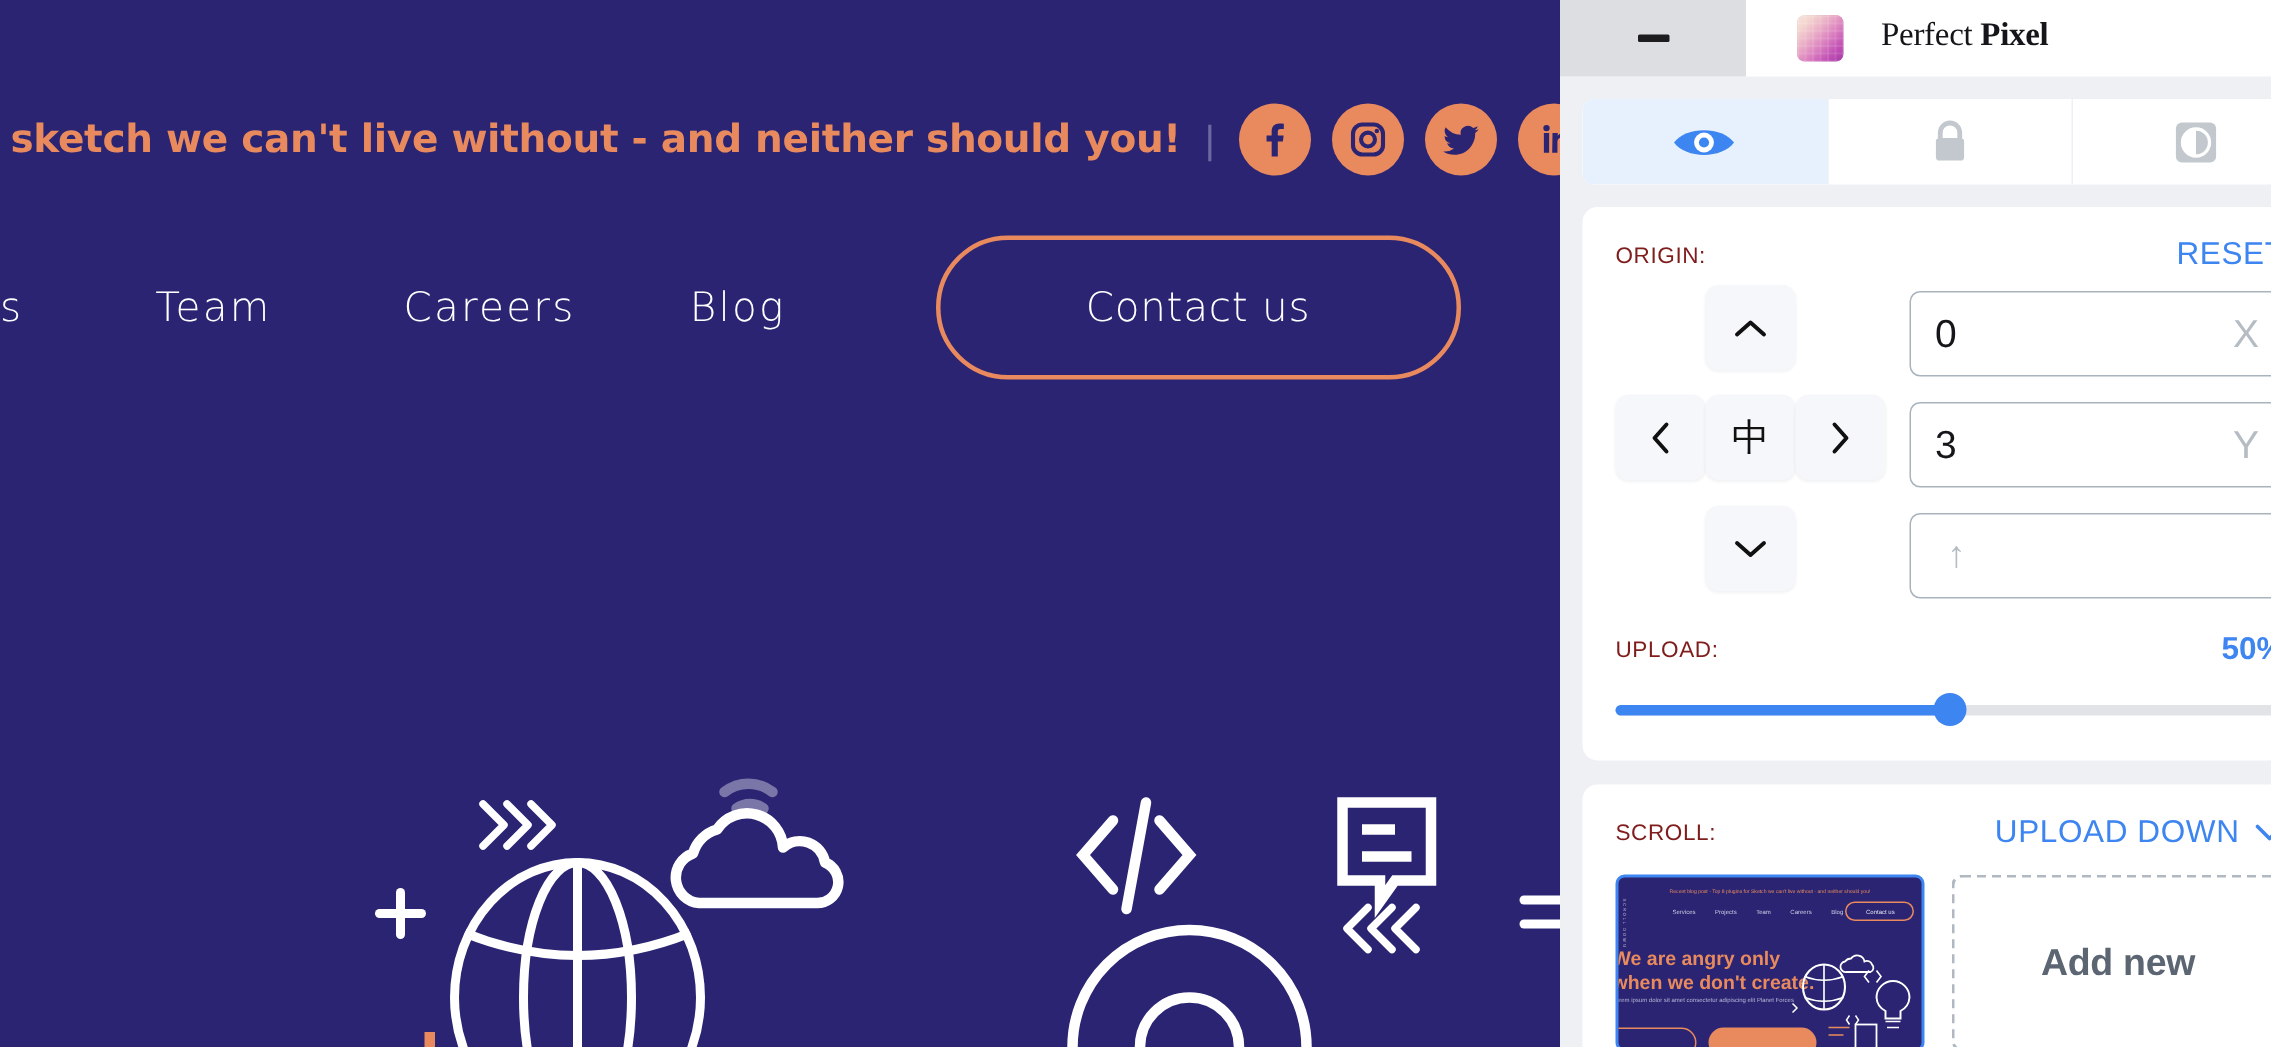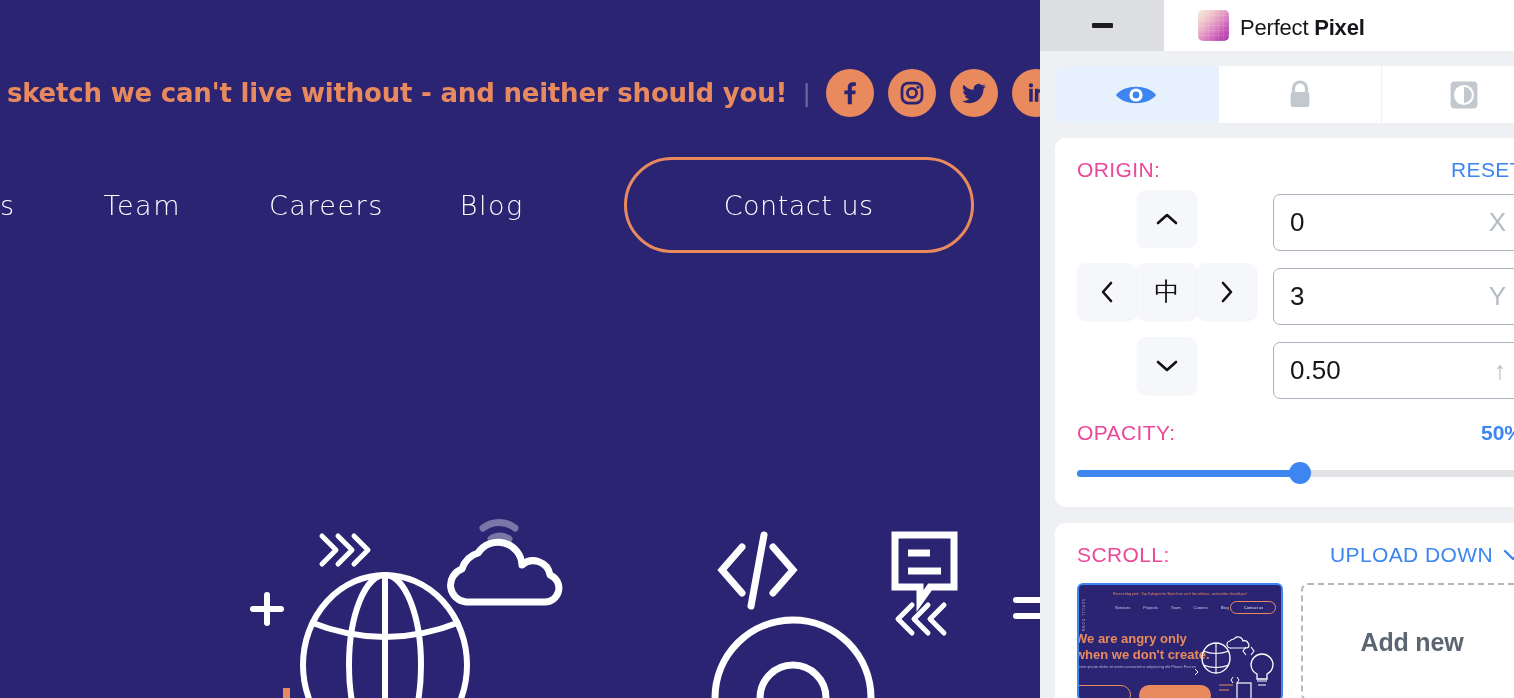--- a/index.html
+++ b/index.html
@@ -60,21 +60,21 @@
   .pp-head {
     position: relative; height: 51px; background: #ffffff;
     display: flex; align-items: center;
   }
   .pp-min {
     width: 124px; height: 51px; background: #dcdee1;
     display: flex; align-items: center; justify-content: center;
     cursor: pointer;
   }
   .pp-min i { display: block; width: 21px; height: 5px; background: #1d1d1f; border-radius: 1px; }
-  .pp-brand { display: flex; align-items: flex-end; gap: 11px; margin-left: 34px; }
+  .pp-brand { display: flex; align-items: flex-start; gap: 25px; margin-left: 34px; font-family: Liberation Serif, serif; }
   .pp-logo {
     width: 31px; height: 31px; border-radius: 5px;
     background:
       linear-gradient(135deg,
         #f7e7dd 0%, #f3d5cf 18%, #eaafc6 38%, #dc82c0 58%, #c353b5 78%, #a739a8 100%);
     box-shadow: inset 0 0 0 0.5px rgba(0,0,0,0.04);
     position: relative; overflow: hidden;
   }
   .pp-logo::after{
     content:""; position:absolute; inset:0;
@@ -96,21 +96,21 @@
     cursor: pointer; border-right: 1px solid #eef0f4;
   }
   .pp-tab:last-child { border-right: none; }
   .pp-tab.active { background: #e7f1fd; }
 
   .pp-card {
     margin: 15px 15px 0 15px; background: #ffffff; border-radius: 10px;
     padding: 20px 22px 24px 22px;
   }
   .row-head { display: flex; align-items: center; justify-content: space-between; }
-  .lbl { color: #ec4899; font-size: 21px; letter-spacing: 0.4px; }
+  .lbl { color: #7f1d1d; font-size: 15px; letter-spacing: 0.4px; }
   .link-blue { color: #3d85f0; font-size: 21px; letter-spacing: 0.4px; cursor: pointer; }
 
   .origin-body { display: flex; gap: 16px; margin-top: 8px; }
   .dpad { width: 180px; position: relative; height: 206px; }
   .dbtn {
     position: absolute; width: 60px; height: 57px; background: #f5f7fa;
     border-radius: 9px; display: flex; align-items: center; justify-content: center;
     cursor: pointer; box-shadow: 0 1px 2px rgba(20,30,60,0.06);
   }
   .dbtn.up    { left: 60px; top: 0; }
@@ -351,28 +351,27 @@
         <div class="fields">
           <div class="field">
             <input value="0" style="">
             <span class="unit">X</span>
           </div>
           <div class="field">
             <input value="3" style="">
             <span class="unit">Y</span>
           </div>
           <div class="field">
-            <input value="0.50" style="">
             <span class="unit arrow">↑</span>
           </div>
         </div>
       </div>
 
       <div class="opacity-head">
-        <div class="lbl">OPACITY:</div>
+        <div class="lbl">UPLOAD:</div>
         <div class="opa-val">50%</div>
       </div>
       <div class="slider">
         <div class="track"></div>
         <div class="fill"></div>
         <div class="knob"></div>
       </div>
     </div>
 
     <div class="pp-card" style="margin-top:16px;">

